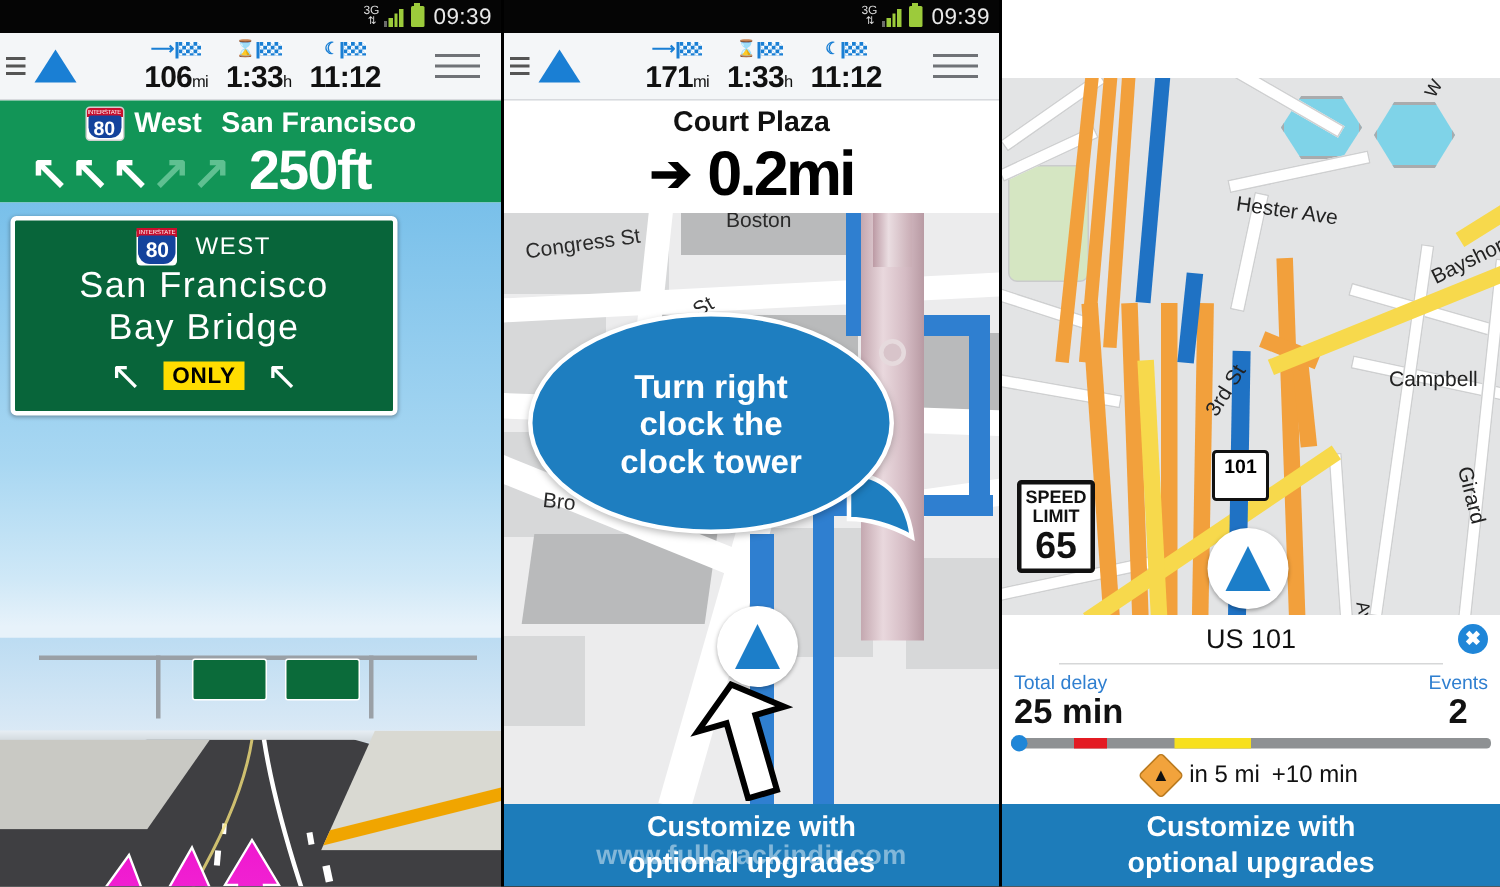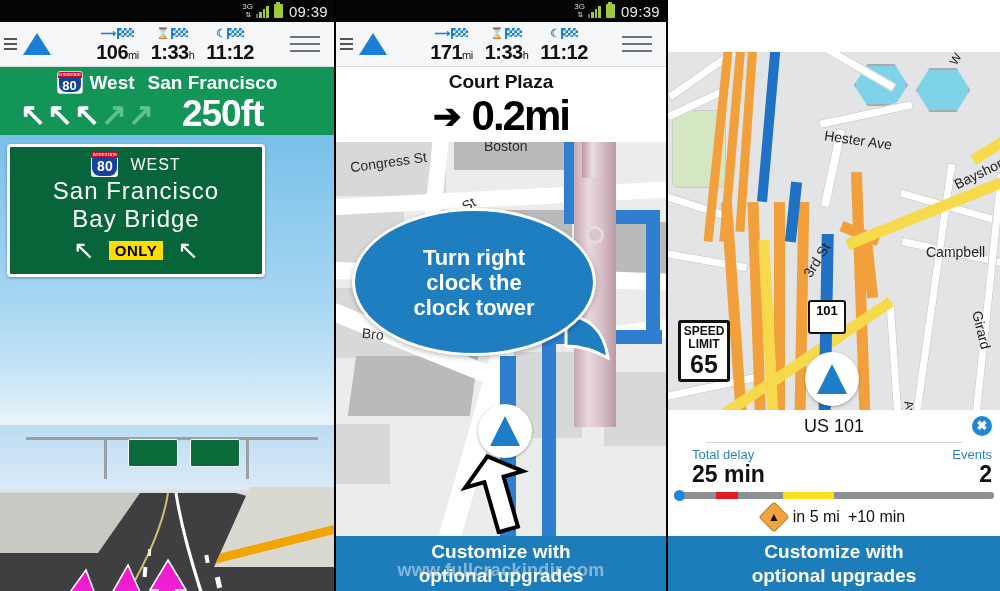--- a/index.html
+++ b/index.html
@@ -72,21 +72,21 @@
      font-size:4px;color:#fff;text-align:center;line-height:6px;letter-spacing:-0.2px;}
   .shield .sh-body{position:absolute;top:5px;left:1px;right:1px;bottom:1px;background:#14439c;
      border-radius:2px 2px 7px 7px;color:#fff;font-weight:bold;font-size:13px;text-align:center;line-height:17px;}
   .gg-road { font-size:19px; font-weight:bold; }
   .gg-dest { font-size:19px; font-weight:bold; margin-left:6px;}
   .gg-bot { display:flex; align-items:center; justify-content:flex-start; padding:0 6px; height:38px;}
   .lanes { display:flex; align-items:center; gap:1px; margin-left:14px; }
   .lane { font-size:31px; line-height:31px; font-weight:bold; }
   .lane.on { color:#ffffff; }
   .lane.off { color:#5fc091; }
-  .gg-dist { font-size:37px; font-weight:bold; margin-left:28px; letter-spacing:-1px;}
+  .gg-dist { font-size:37px; font-weight:bold; margin-left:12px; letter-spacing:-1px;}
 
   
   .sky { position:absolute; top:135px; left:0; right:0; bottom:0;
      background:linear-gradient(#79c0ea 0%, #a8d7f2 38%, #cfe8f7 55%, #e7f2fa 62%); }
   .bigsign {
     position:absolute; left:7px; top:9px; width:258px; height:133px;
     background:#08653a; border:3px solid #fff; border-radius:4px; color:#fff;
     box-shadow:0 1px 3px rgba(0,0,0,.35); z-index:5;
   }
   .bs-row1{ display:flex; align-items:center; justify-content:center; gap:12px; margin-top:5px;}
@@ -180,23 +180,23 @@
   .spd .sl{ font-size:12px; font-weight:bold; line-height:13px; color:#111;}
   .spd .num{ font-size:25px; font-weight:bold; line-height:27px; color:#111;}
   .us101{ position:absolute; left:140px; top:248px; width:38px; height:34px; background:#fff; border:2px solid #111; border-radius:3px;
      font-size:13px; font-weight:bold; text-align:center; line-height:17px; z-index:11;}
 
   .traffic{ position:absolute; left:0; right:0; bottom:55px; height:126px; background:#fff; z-index:15;}
   .tf-title{ text-align:center; font-size:18px; color:#111; padding-top:6px; position:relative;}
   .tf-close{ position:absolute; right:8px; top:6px; width:20px; height:20px; border-radius:50%;
      background:#1f86d8; color:#fff; font-size:13px; line-height:20px; text-align:center; font-weight:bold;}
   .tf-sep{ height:1px; background:#d6d7d8; margin:5px 38px 0 38px;}
-  .tf-row{ display:flex; justify-content:space-between; padding:4px 8px 0 24px;}
+  .tf-row{ display:flex; justify-content:space-between; padding:4px 8px 0 8px;}
   .tf-lbl{ font-size:13px; color:#2f7fd0;}
-  .tf-val{ font-size:23px; font-weight:bold; color:#111; line-height:25px;}
+  .tf-val{ font-size:23px; font-weight:bold; color:#111; line-height:25px;text-align:center;}
   .tf-right{ text-align:right;}
   .tf-bar{ position:relative; height:7px; margin:5px 6px 0 6px; background:#8e9193; border-radius:3px;}
   .tf-bar .seg{ position:absolute; top:0; height:7px;}
   .tf-dot{ position:absolute; left:0; top:-2px; width:11px; height:11px; border-radius:50%; background:#1f86d8;}
   .tf-foot{ display:flex; align-items:center; justify-content:center; gap:8px; margin-top:7px; font-size:16px; color:#111;}
   .warn{ width:22px;height:22px;background:#f2a33c;transform:rotate(45deg);border:1.5px solid #b97a1f;border-radius:3px;
      display:flex;align-items:center;justify-content:center;}
   .warn i{ transform:rotate(-45deg); font-size:12px; font-style:normal; color:#111;}
 </style>
 </head>

